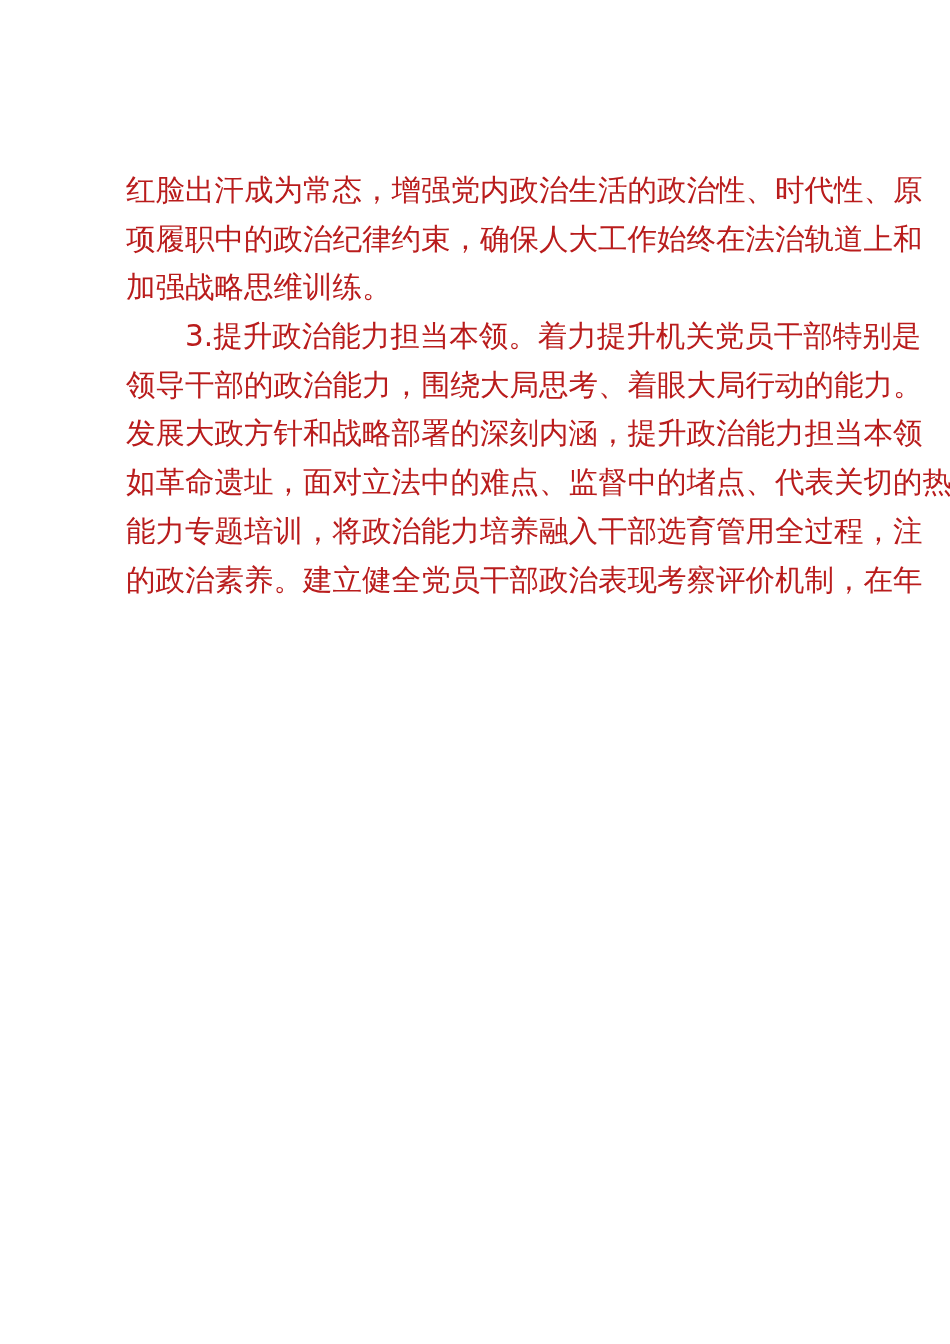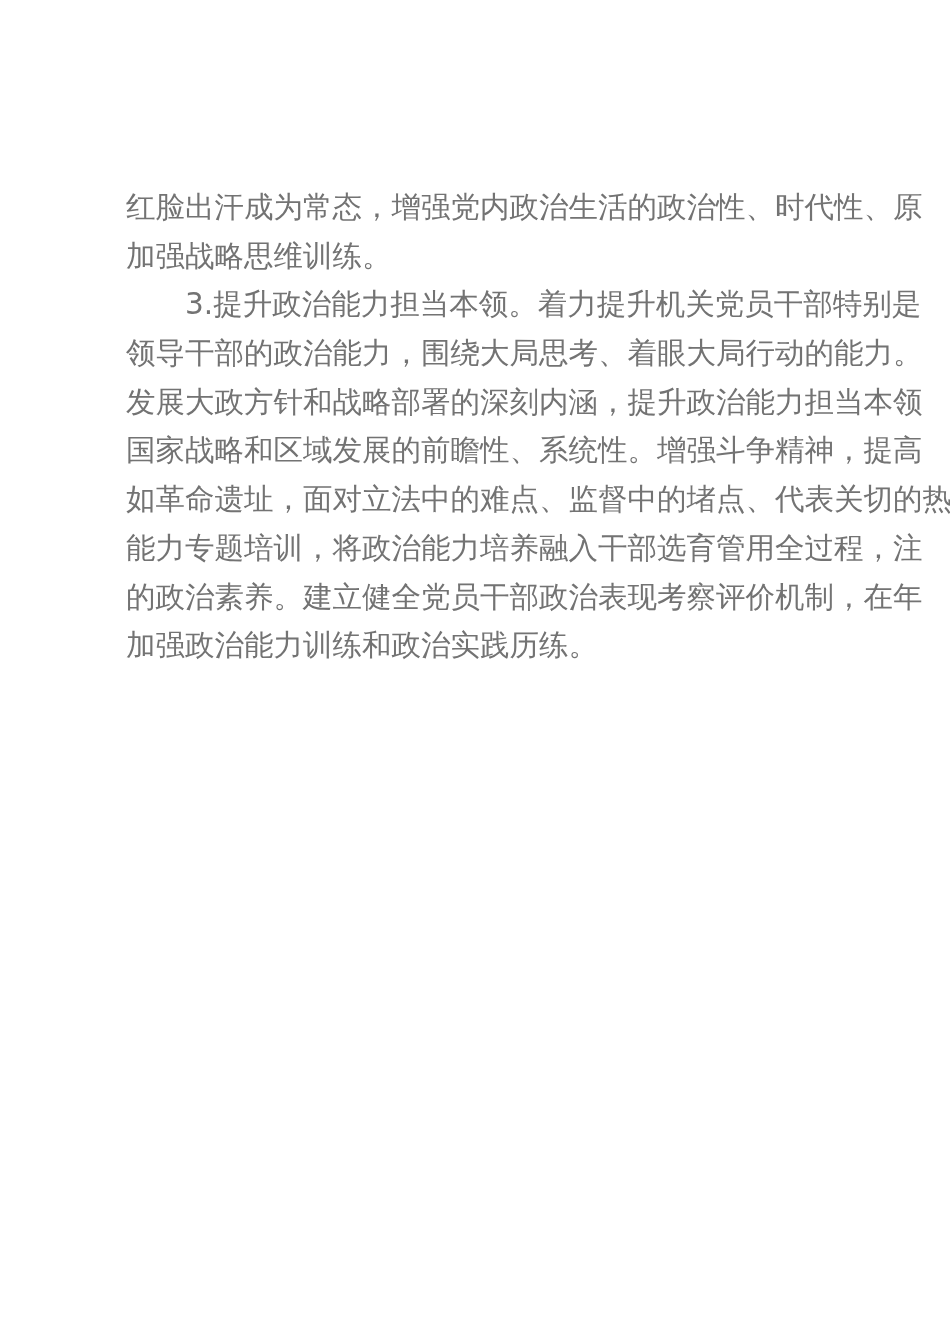--- a/index.html
+++ b/index.html
@@ -1,34 +1,33 @@
 <!DOCTYPE html>
 <html><head>
 <meta charset="utf-8">
 <style>
   html, body { margin:0; padding:0; background:#ffffff; }
   body { width:950px; height:1344px; position:relative; overflow:hidden; }
-  .page { position:absolute; left:126px; top:183px; width:708px;
+  .page { position:absolute; left:126px; top:166px; width:708px;
           font-family:"DejaVu Sans", "Liberation Sans", sans-serif;
-          font-size:29.5px; line-height:48.7px; color:#737373; }
+          font-size:29.5px; line-height:48.7px; color:#b91c1c; }
   .line { display:block; white-space:nowrap; text-align:justify; text-align-last:justify; height:48.7px; }
   .line.last { text-align-last:left; }
   .para { margin:0 0 0 0; }
 </style>
 </head>
 <body>
 
 <div class="page">
   <div class="para">
     <span class="line">红脸出汗成为常态，增强党内政治生活的政治性、时代性、原</span>
+    <span class="line">项履职中的政治纪律约束，确保人大工作始终在法治轨道上和</span>
     <span class="line last">加强战略思维训练。</span>
   </div>
   <div class="para">
     <span class="line">　　3.提升政治能力担当本领。着力提升机关党员干部特别是</span>
     <span class="line">领导干部的政治能力，围绕大局思考、着眼大局行动的能力。</span>
     <span class="line">发展大政方针和战略部署的深刻内涵，提升政治能力担当本领</span>
-    <span class="line">国家战略和区域发展的前瞻性、系统性。增强斗争精神，提高</span>
     <span class="line">如革命遗址，面对立法中的难点、监督中的堵点、代表关切的热</span>
     <span class="line">能力专题培训，将政治能力培养融入干部选育管用全过程，注</span>
     <span class="line">的政治素养。建立健全党员干部政治表现考察评价机制，在年</span>
-    <span class="line last">加强政治能力训练和政治实践历练。</span>
   </div>
 </div>
 
 </body></html>

